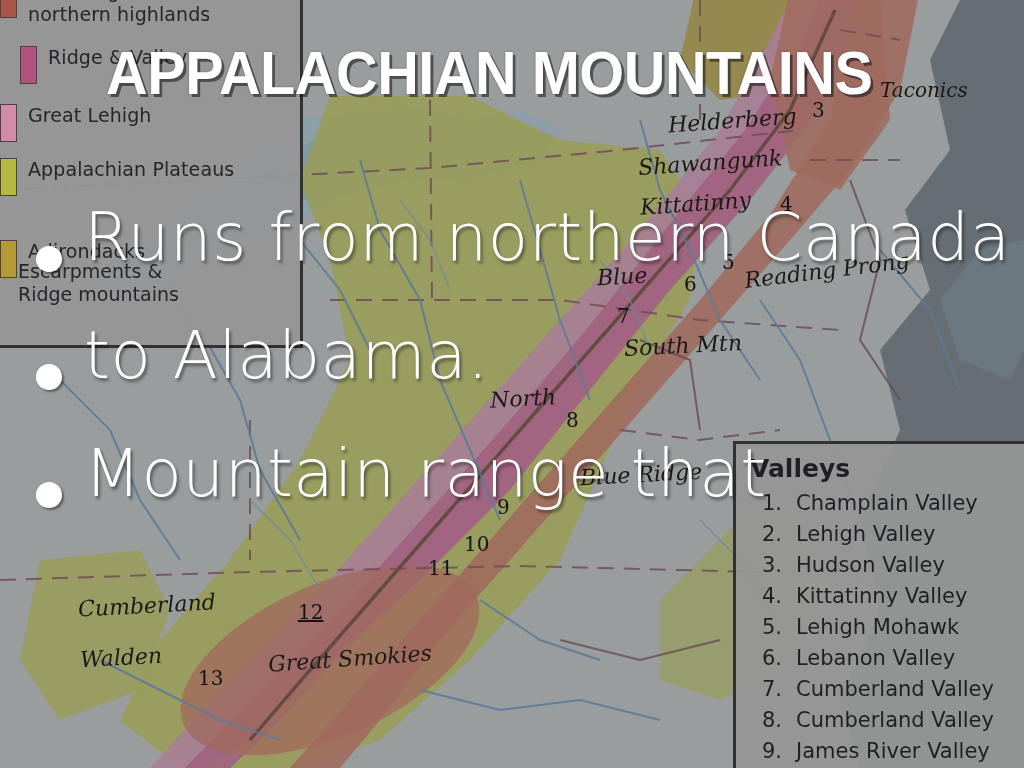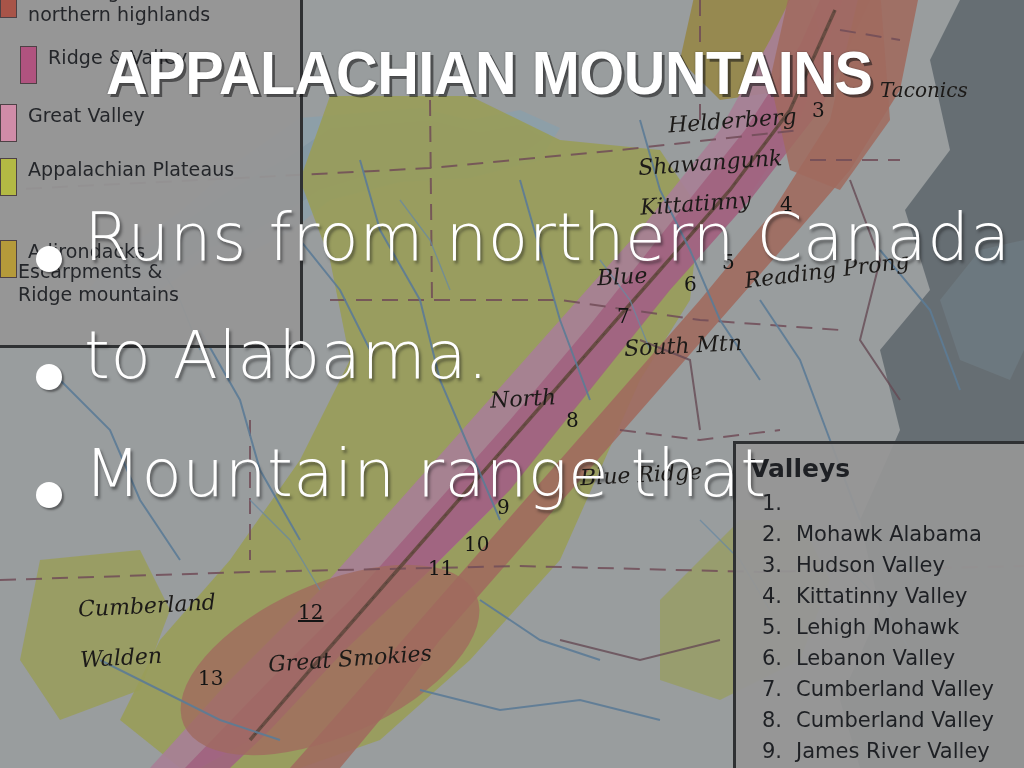--- a/index.html
+++ b/index.html
@@ -286,44 +286,45 @@
           <div class="legend-swatch" style="background: rgb(168, 84, 72);"></div>
           <div class="legend-label">Blue Ridge and
 northern highlands</div>
         </div>
         <div class="legend-row" style="top: 60px; padding-left: 20px;">
           <div class="legend-swatch" style="background: rgb(176, 83, 127);"></div>
           <div class="legend-label">Ridge &amp; Valley</div>
         </div>
         <div class="legend-row" style="top: 118px;">
           <div class="legend-swatch" style="background: rgb(208, 140, 168);"></div>
-          <div class="legend-label">Great Valley</div>
+          <div class="legend-label">Great Lehigh</div>
         </div>
         <div class="legend-row" style="top: 172px;">
           <div class="legend-swatch" style="background: rgb(179, 185, 68);"></div>
           <div class="legend-label">Appalachian Plateaus</div>
         </div>
         <div class="legend-row" style="top: 236px; margin-top: 18px;">
           <div class="legend-swatch" style="background: rgb(181, 154, 58);"></div>
           <div class="legend-label">Adirondacks</div>
         </div>
       </div>
     <div class="legend-foot" style="top:274px;">Escarpments &amp;
 Ridge mountains</div>
   </div>
 
   <div class="valley-panel">
     <div class="valley-title">Valleys</div>
     <ul class="valley-list" id="valley-list">
         <li>
           <span class="vnum">1.</span>
+          <span>Champlain Valley</span>
         </li>
         <li>
           <span class="vnum">2.</span>
-          <span>Mohawk Alabama</span>
+          <span>Lehigh Valley</span>
         </li>
         <li>
           <span class="vnum">3.</span>
           <span>Hudson Valley</span>
         </li>
         <li>
           <span class="vnum">4.</span>
           <span>Kittatinny Valley</span>
         </li>
         <li>

